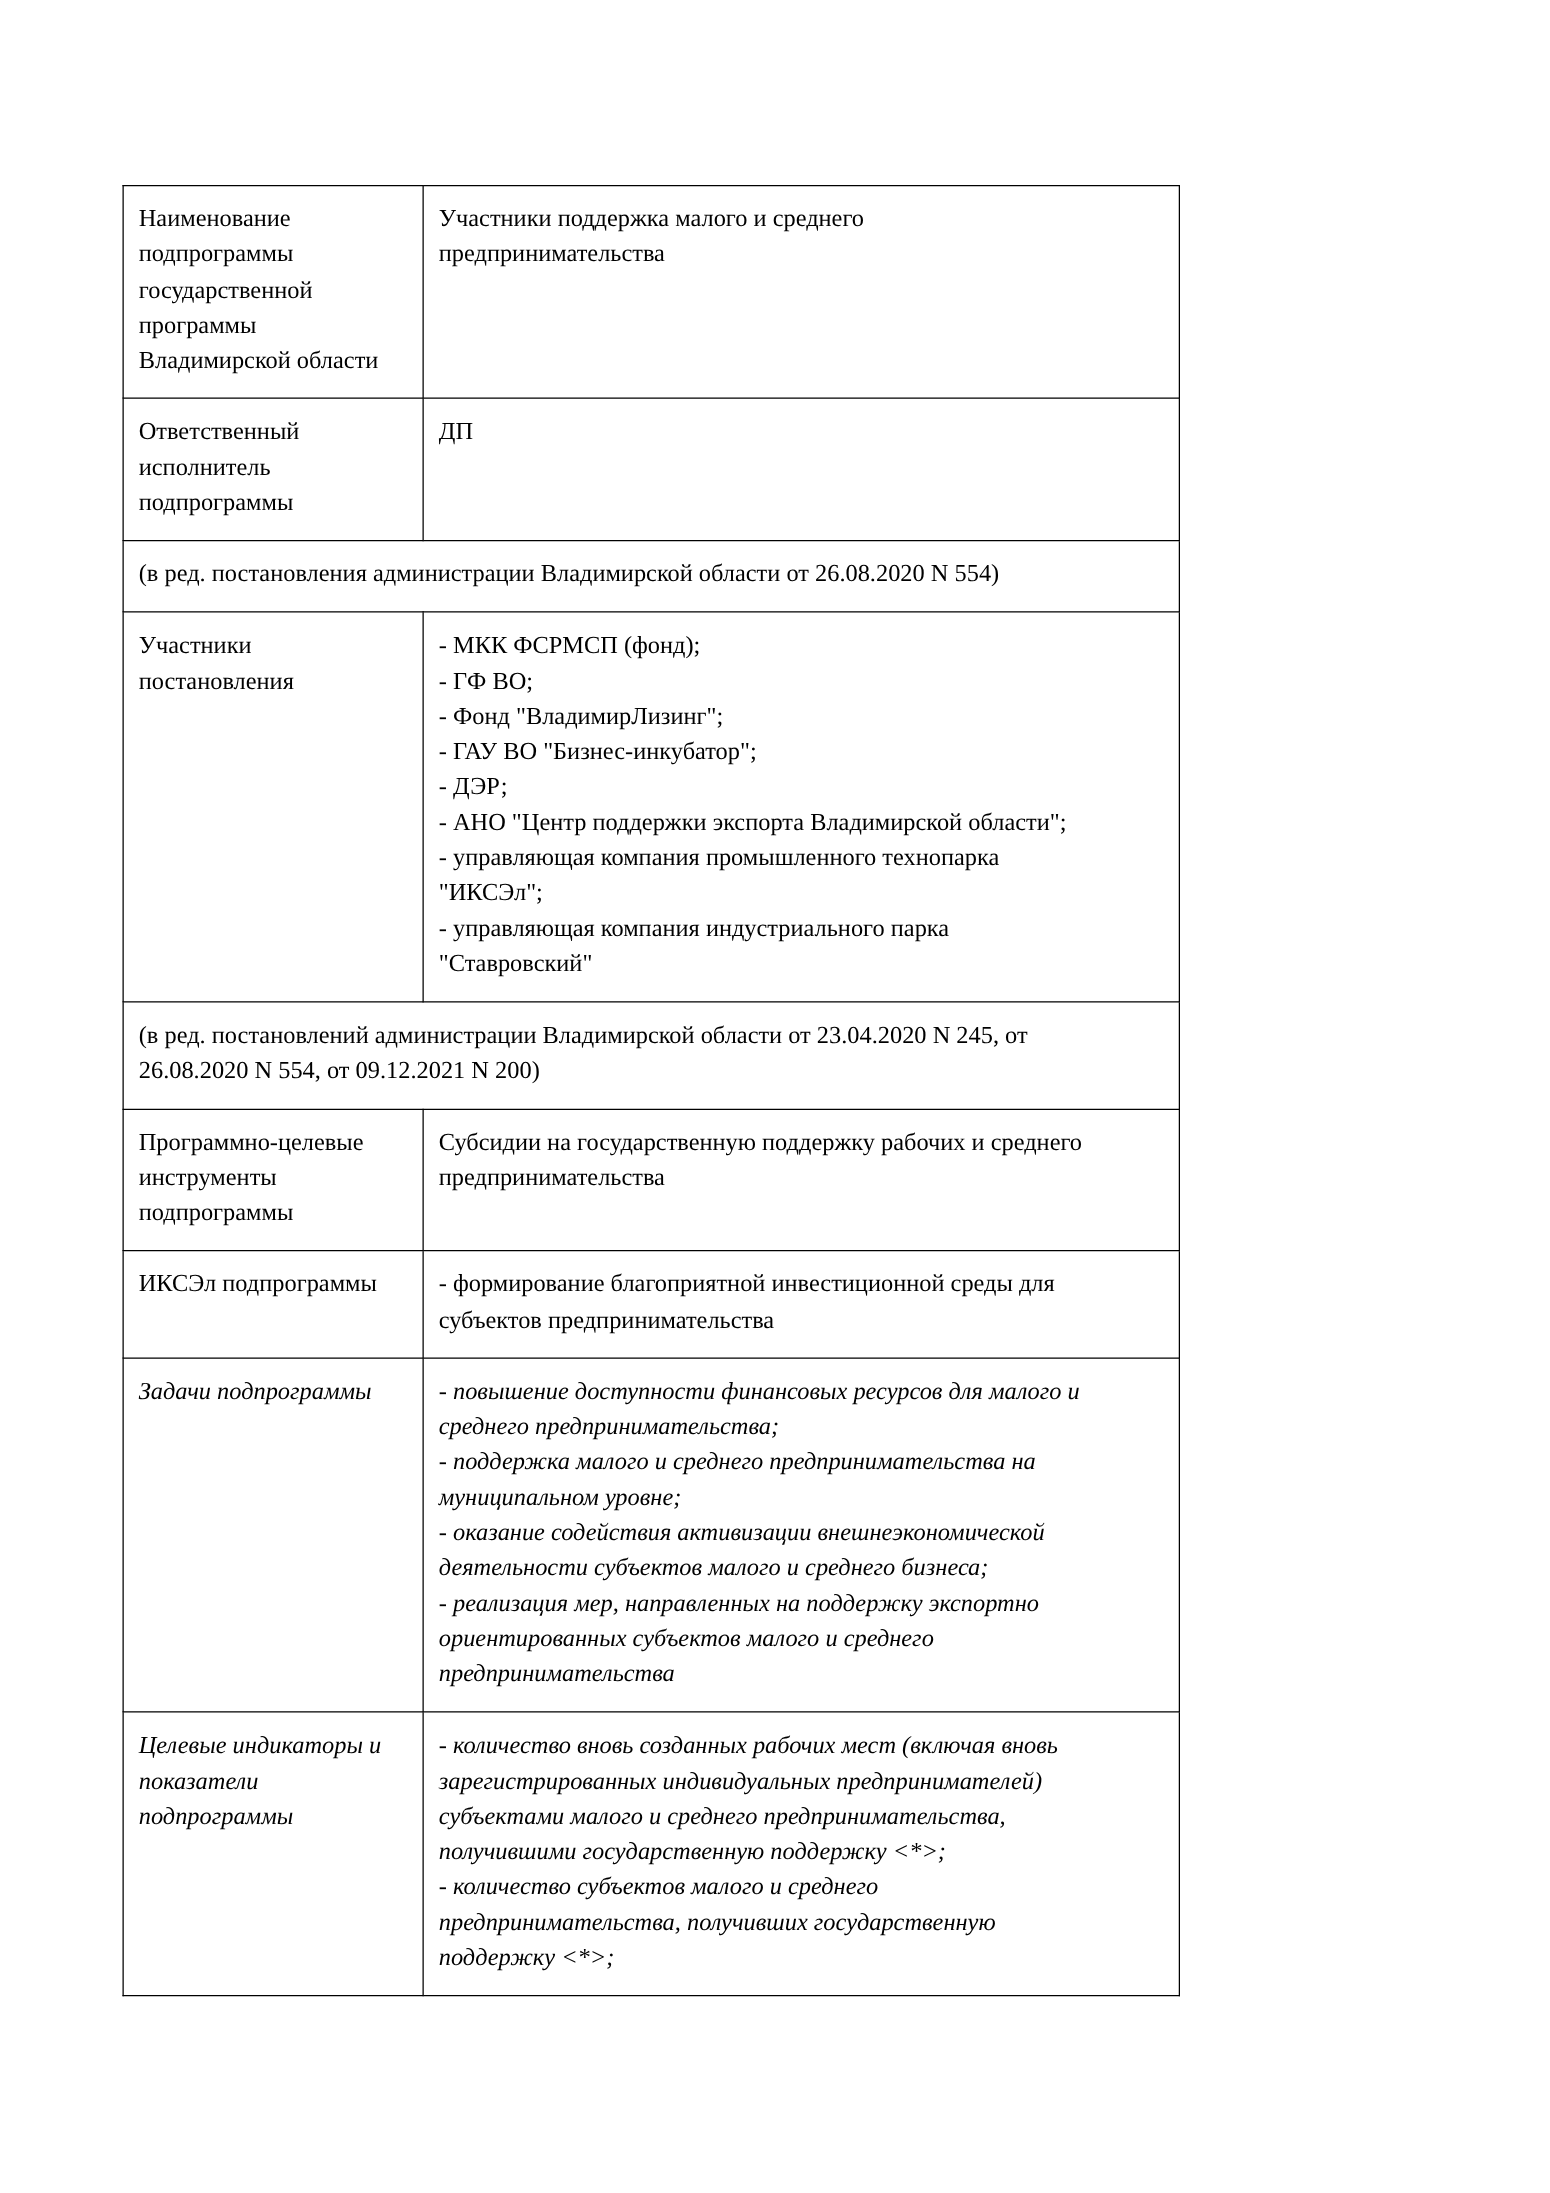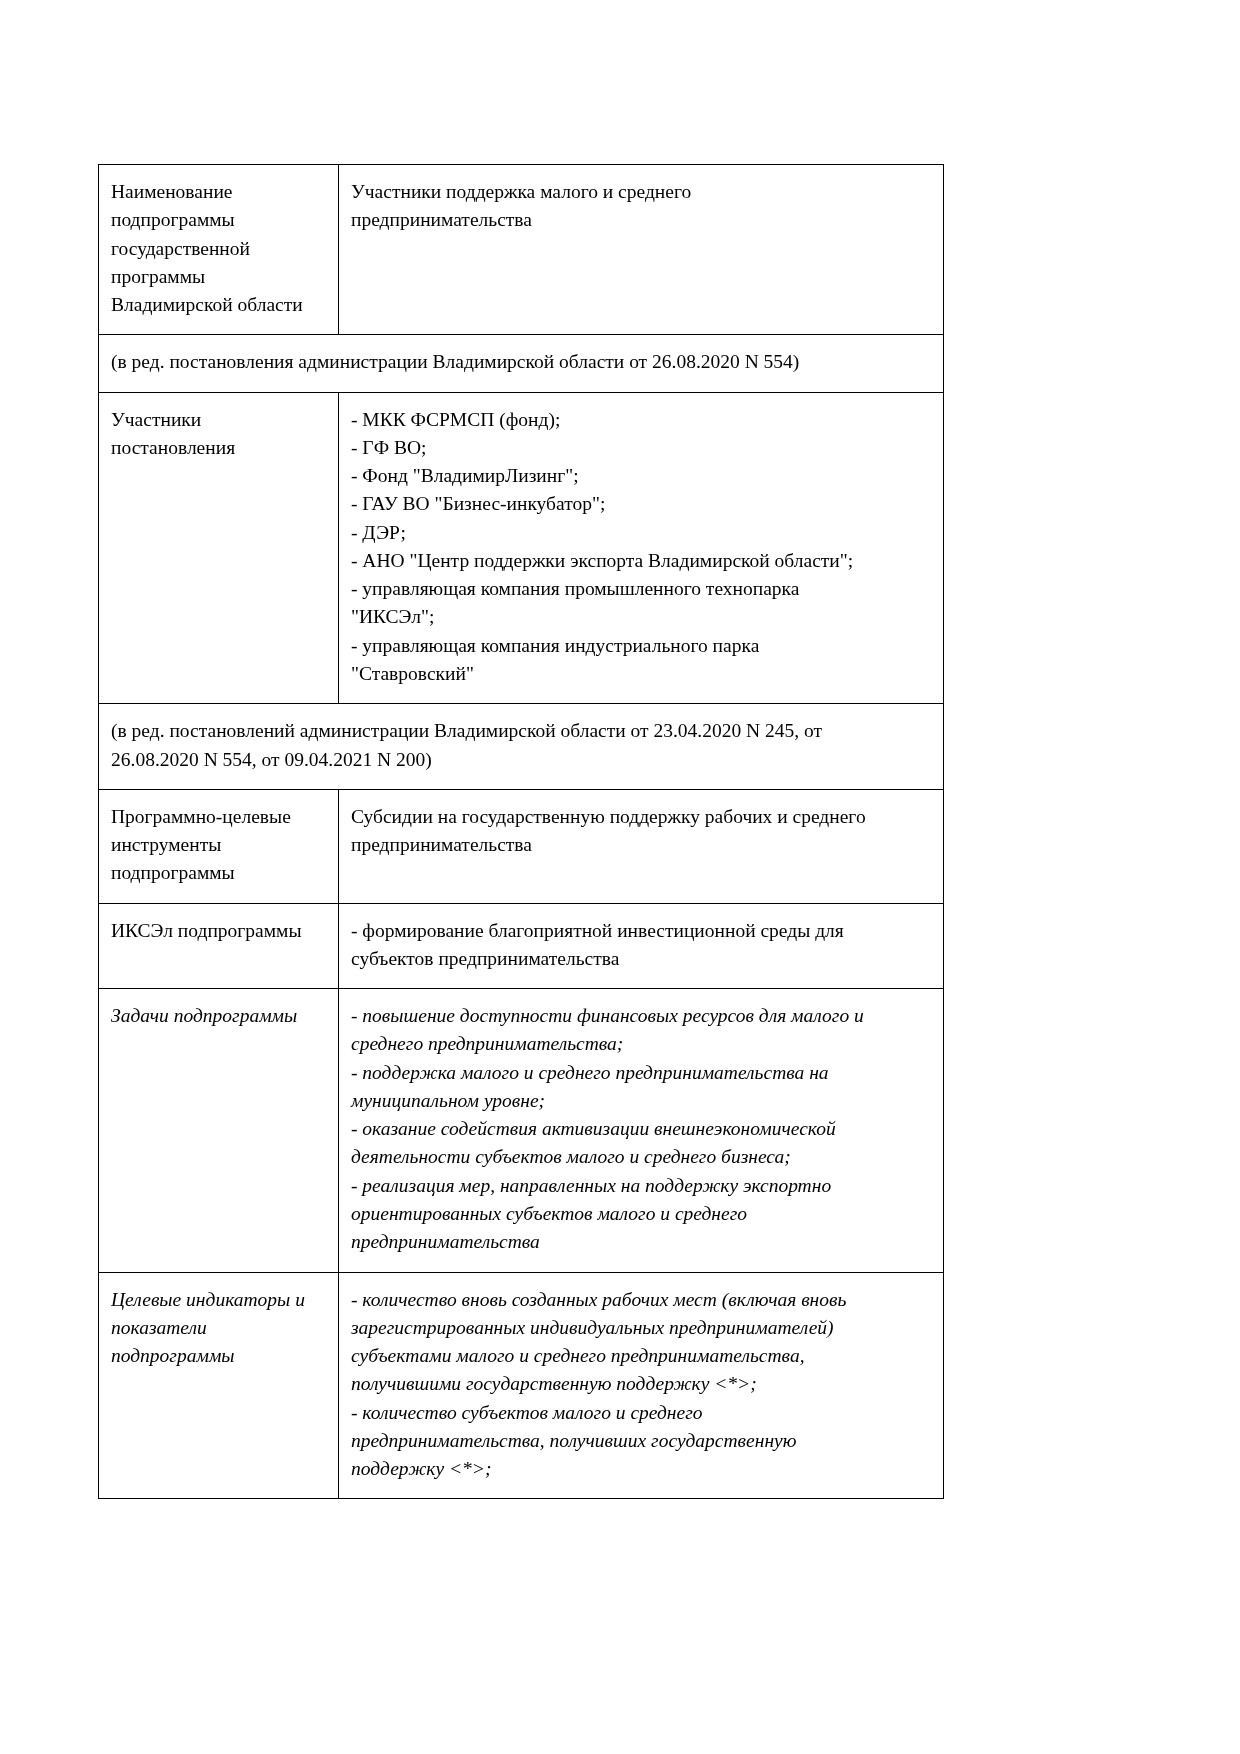--- a/index.html
+++ b/index.html
@@ -18,21 +18,21 @@
     width: 1240px;
     height: 1754px;
     margin: 0 auto;
     background: #ffffff;
     box-sizing: border-box;
     overflow: hidden;
   }
   .doc-table-wrap {
     position: absolute;
     left: 98px;
-    top: 164px;
+    top: 148px;
     width: 845px;
   }
   table.doc-table {
     width: 845px;
     border-collapse: collapse;
     table-layout: fixed;
     font-size: 19.5px;
     line-height: 1.45;
   }
   table.doc-table td {
@@ -84,20 +84,30 @@
 государственной
 программы
 Владимирской области</span>
           </td>
           <td class="value-cell">
             <span class="cell-line">Участники поддержка малого и среднего
 предпринимательства</span>
           </td>
         </tr>
 
+        <tr>
+          <td class="label-cell">
+            <span class="cell-line">Ответственный
+исполнитель
+подпрограммы</span>
+          </td>
+          <td class="value-cell">
+            <span class="cell-line">ДП</span>
+          </td>
+        </tr>
 
         <tr>
           <td class="note-cell" colspan="2">
             <span class="note-text">(в ред. постановления администрации Владимирской области от 26.08.2020 N 554)</span>
           </td>
         </tr>
 
         <tr>
           <td class="label-cell">
             <span class="cell-line">Участники
@@ -113,21 +123,21 @@
 - управляющая компания промышленного технопарка
 "ИКСЭл";
 - управляющая компания индустриального парка
 "Ставровский"</span>
           </td>
         </tr>
 
         <tr>
           <td class="note-cell" colspan="2">
             <span class="note-text">(в ред. постановлений администрации Владимирской области от 23.04.2020 N 245, от
-26.08.2020 N 554, от 09.04.2021 N 200)</span>
+26.08.2020 N 554, от 09.12.2021 N 200)</span>
           </td>
         </tr>
 
         <tr>
           <td class="label-cell">
             <span class="cell-line">Программно-целевые
 инструменты
 подпрограммы</span>
           </td>
           <td class="value-cell">

